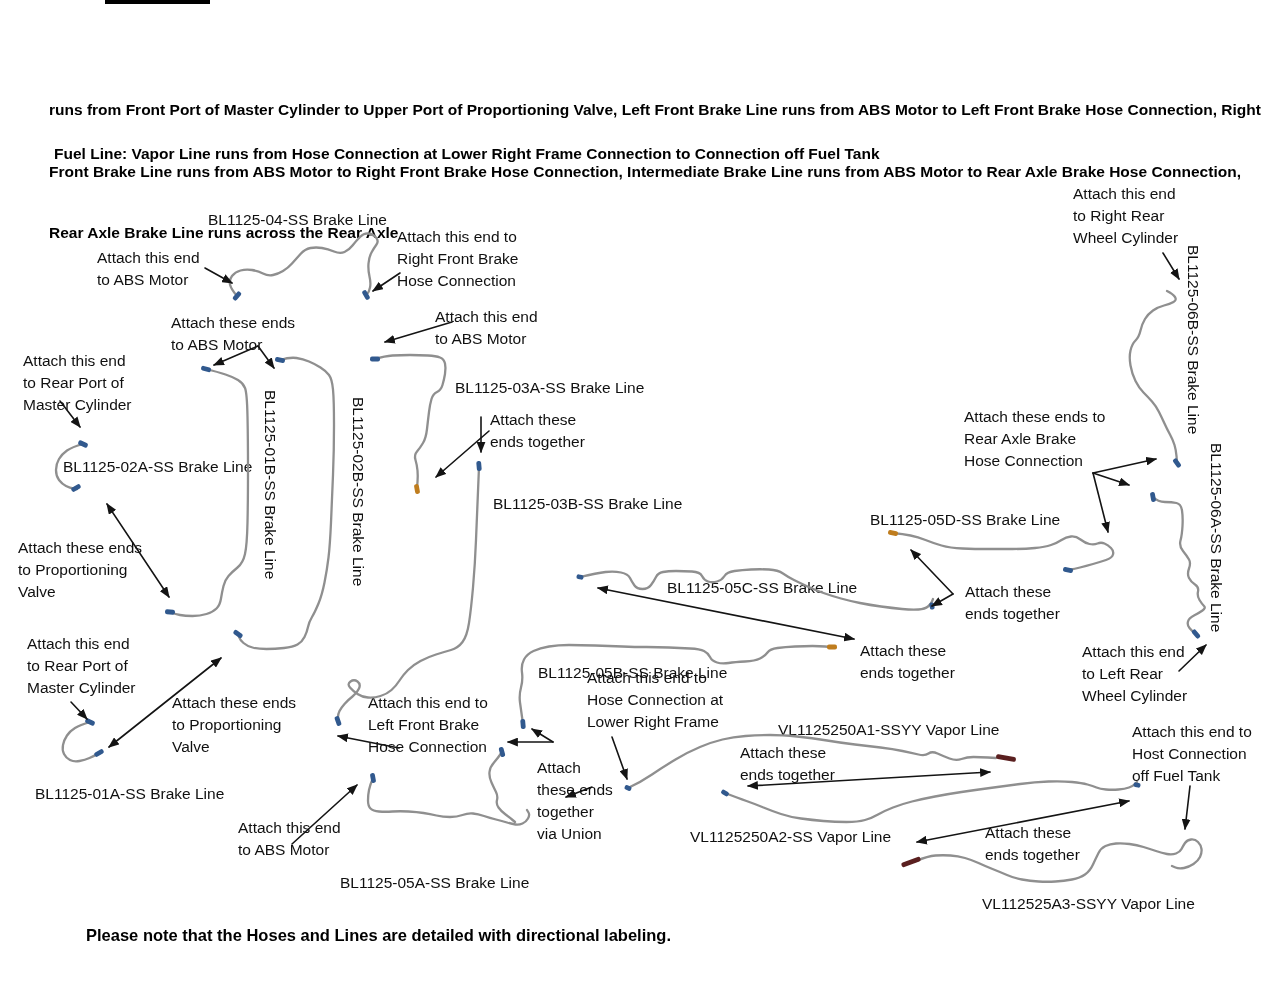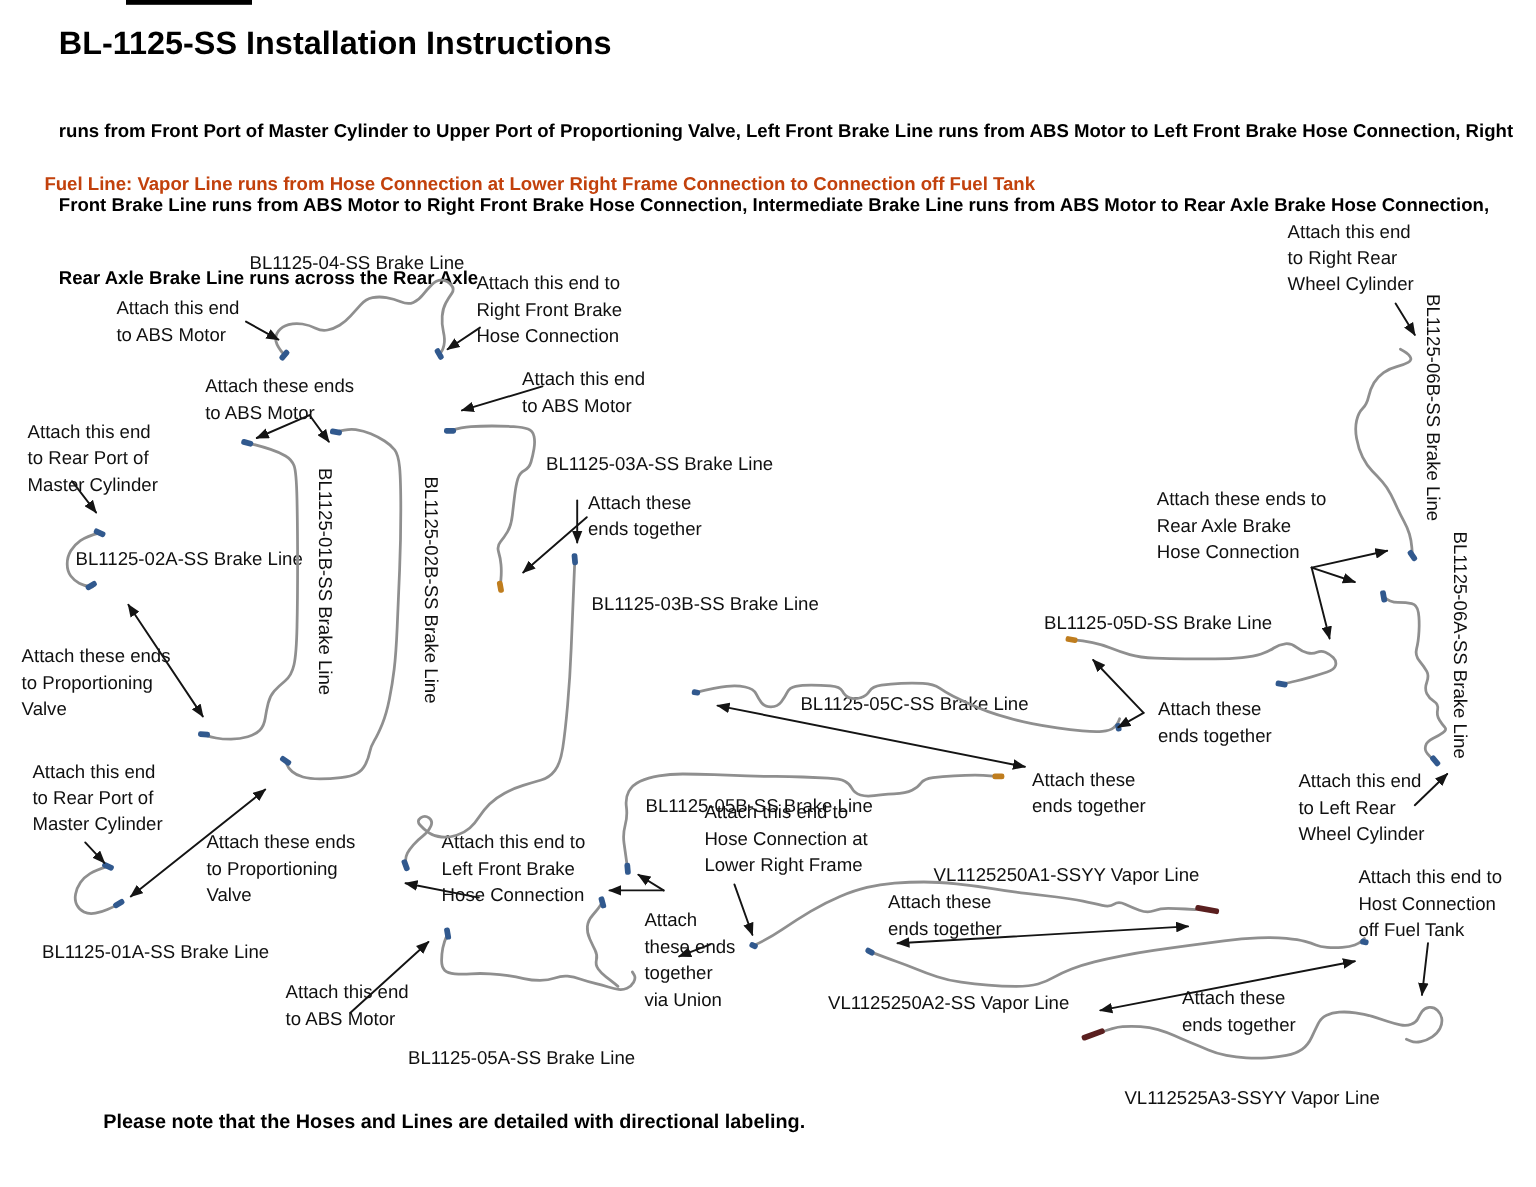--- a/index.html
+++ b/index.html
@@ -2,35 +2,34 @@
 <html><head>
 <meta charset="utf-8">
 <style>
   html,body{margin:0;padding:0;background:#ffffff;}
   #page{position:relative;width:1280px;height:989px;background:#ffffff;overflow:hidden;
         font-family:"Liberation Sans","DejaVu Sans",sans-serif;}
   #top-bar{position:absolute;left:105px;top:0;width:105px;height:4px;background:#000;}
   #page-title{position:absolute;left:49px;top:21px;font-size:27px;font-weight:bold;color:#000;white-space:pre;}
   #header-para{position:absolute;left:49px;top:59px;font-size:15.5px;font-weight:bold;color:#000;
                line-height:20.5px;white-space:pre;}
-  #fuel-line{position:absolute;left:37px;top:145px;font-size:15.5px;font-weight:bold;color:#c2410c;white-space:pre;}
+  #fuel-line{position:absolute;left:54px;top:145px;font-size:15.5px;font-weight:bold;color:#000000;white-space:pre;}
   .dlabel{position:absolute;font-size:15.5px;line-height:22px;color:#101010;white-space:pre;}
   .vlabel{transform:rotate(90deg);transform-origin:0 0;}
   #footer-note{position:absolute;left:86px;top:878px;font-size:16.5px;font-weight:bold;color:#000;
                line-height:23px;white-space:pre;}
   #diagram-svg{position:absolute;left:0;top:0;}
   .tube{fill:none;stroke-linecap:round;stroke-linejoin:round;}
   .arrow{stroke-linecap:round;}
 </style>
 </head>
 <body>
 
 <div id="page">
   <div id="top-bar" style="background: rgb(0, 0, 0);"></div>
-  <div id="page-title">BL-1125-SS Installation Instructions</div>
   <div id="header-para">
     <div>runs from Front Port of Master Cylinder to Upper Port of Proportioning Valve, Left Front Brake Line runs from ABS Motor to Left Front Brake Hose Connection, Right</div>
     <div>Front Brake Line runs from ABS Motor to Right Front Brake Hose Connection, Intermediate Brake Line runs from ABS Motor to Rear Axle Brake Hose Connection,</div>
     <div>Rear Axle Brake Line runs across the Rear Axle</div>
   </div>
   <div id="fuel-line">Fuel Line: Vapor Line runs from Hose Connection at Lower Right Frame Connection to Connection off Fuel Tank</div>
 
   <div id="diagram">
       <div class="dlabel" style="left: 208px; top: 209px;">BL1125-04-SS Brake Line</div>
       <div class="dlabel" style="left: 97px; top: 247px;">Attach this end
@@ -95,21 +94,21 @@
 Wheel Cylinder</div>
       <div class="dlabel" style="left: 778px; top: 719px;">VL1125250A1-SSYY Vapor Line</div>
       <div class="dlabel" style="left: 740px; top: 742px;">Attach these
 ends together</div>
       <div class="dlabel" style="left: 690px; top: 826px;">VL1125250A2-SS Vapor Line</div>
       <div class="dlabel" style="left: 1132px; top: 721px;">Attach this end to
 Host Connection
 off Fuel Tank</div>
       <div class="dlabel" style="left: 985px; top: 822px;">Attach these
 ends together</div>
-      <div class="dlabel" style="left: 937px; top: 893px; margin-top: 12px;">VL112525A3-SSYY Vapor Line</div>
+      <div class="dlabel" style="left: 982px; top: 893px;">VL112525A3-SSYY Vapor Line</div>
       <svg id="diagram-svg" width="1280" height="989">
         <defs>
           <marker id="ah" viewBox="0 0 10 8" refX="9" refY="4" markerWidth="11" markerHeight="9" orient="auto" markerUnits="userSpaceOnUse">
             <path d="M0,0L10,4L0,8z" fill="#141414"></path>
           </marker>
           <marker id="ahs" viewBox="0 0 10 8" refX="9" refY="4" markerWidth="11" markerHeight="9" orient="auto-start-reverse" markerUnits="userSpaceOnUse">
             <path d="M0,0L10,4L0,8z" fill="#141414"></path>
           </marker>
         </defs>
         <g>

